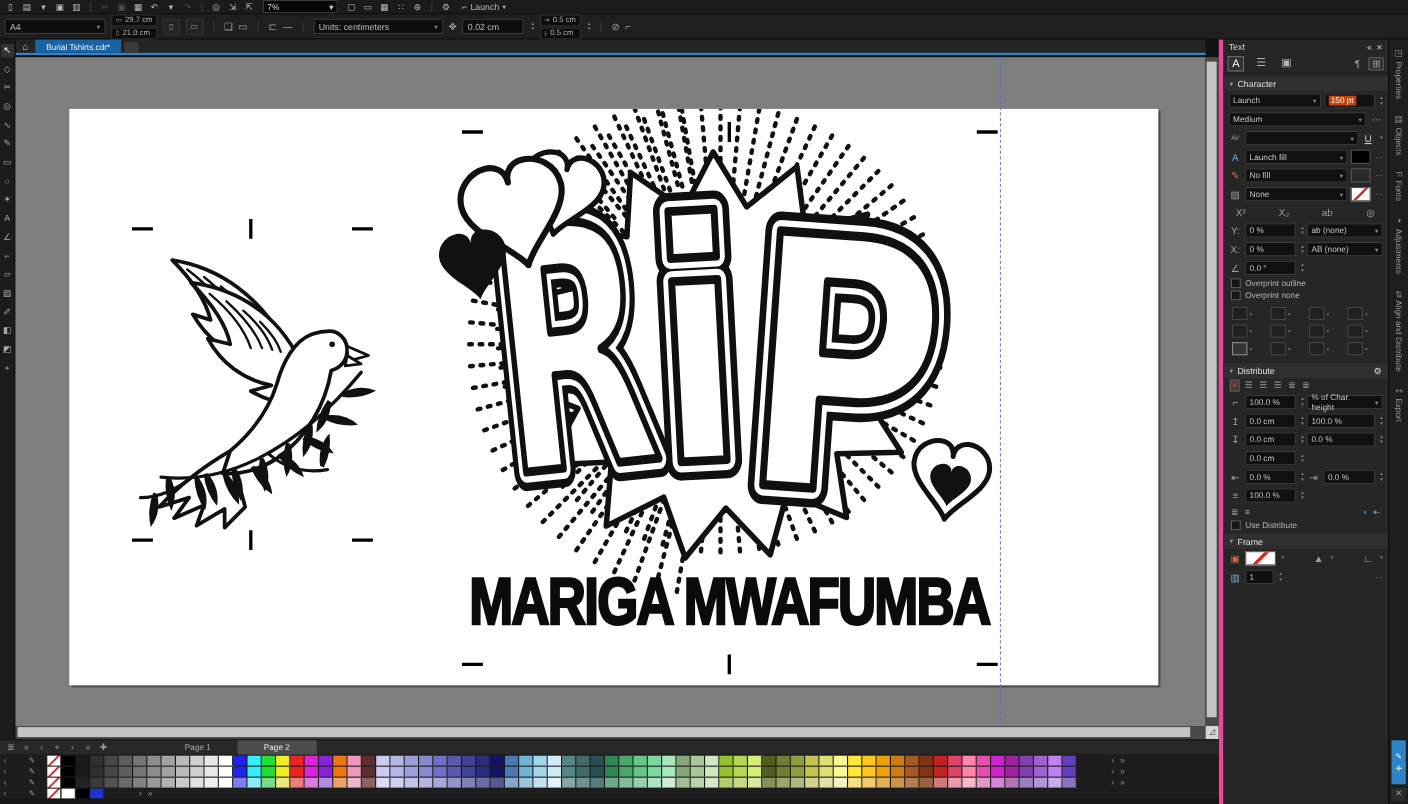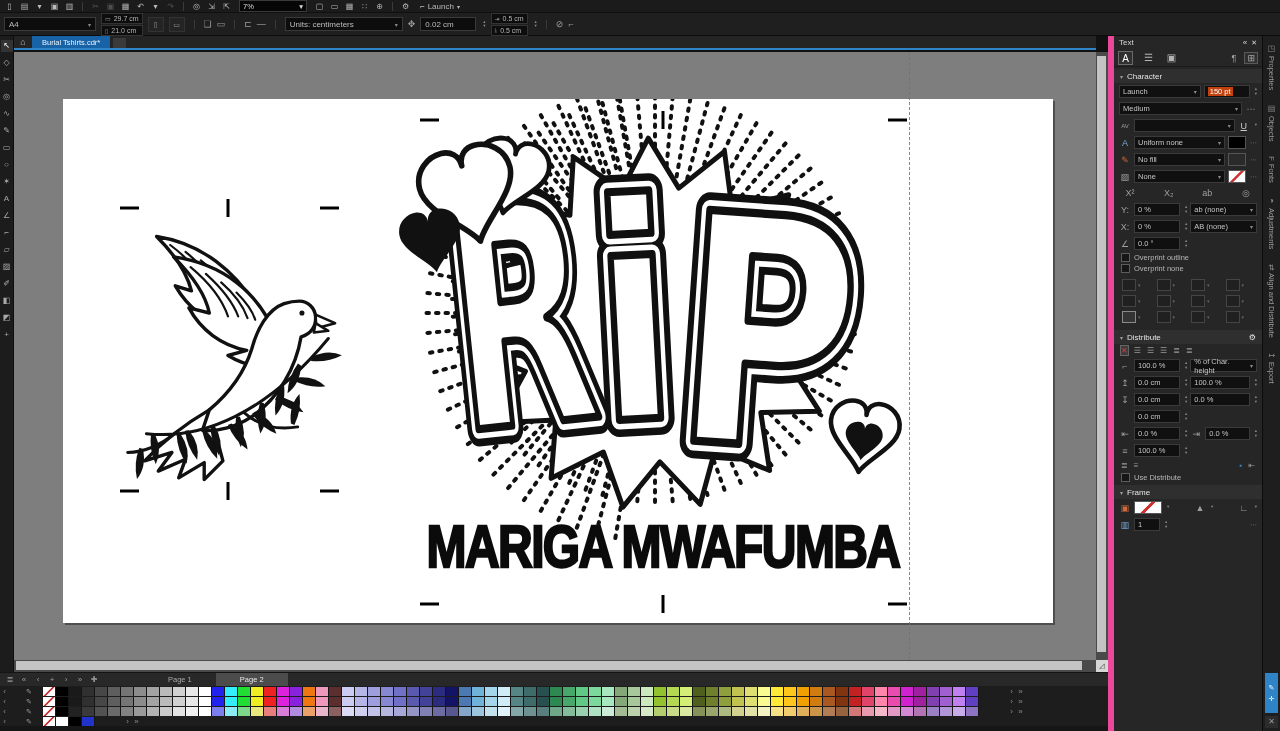--- a/index.html
+++ b/index.html
@@ -44,21 +44,21 @@
   
   .rip-l1{stroke:#101010;stroke-width:34px;fill:#101010;}
   .rip-l2{stroke:#ffffff;stroke-width:19px;fill:#ffffff;}
   .rip-l3{stroke:#101010;stroke-width:8px;fill:#ffffff;}
   .rip-txt{font-family:"DejaVu Sans",sans-serif;font-weight:bold;stroke-linejoin:round;}
   .name-text{font-family:"Liberation Sans",sans-serif;font-weight:bold;font-size:60px;letter-spacing:-2px;fill:#0b0b0b;stroke:#0b0b0b;stroke-width:2.4px;}
   #rays-outer line,#rays-lower line{stroke:#111;stroke-width:4;stroke-dasharray:2.5 7;stroke-linecap:round;}
   .crop-mark{stroke:#000;stroke-width:3;}
   .hatch{fill:none;stroke-width:2.5;}
   
-  #docker{left:1108px;top:36px;width:154px;height:695px;background:#262626;border-left:6px solid #ec4899;box-sizing:border-box;font-size:8px;}
+  #docker{left:1108px;top:36px;width:154px;height:695px;background:#262626;border-left:4px solid #ec4899;box-sizing:border-box;font-size:8px;}
   #docker-header{display:flex;align-items:center;height:13px;padding:0 5px;color:#d5d5d5;font-size:8px;gap:4px;}
   #docker-header .sp{flex:1;}
   .dk-tabs{display:flex;align-items:center;height:17px;padding:0 4px;gap:8px;border-bottom:1px solid #1a1a1a;}
   .dk-tab{width:15px;height:14px;text-align:center;line-height:14px;color:#b5b5b5;font-size:10px;}
   .dk-tab.active{border:1px solid #6a6a6a;color:#fff;background:#303030;box-sizing:border-box;}
   .dk-flex{flex:1;}
   .dk-aux{color:#a5a5a5;font-size:9px;}
   .dk-aux.boxed{border:1px solid #5a5a5a;padding:0 2px;background:#303030;}
   .dk-sec{display:flex;align-items:center;height:14px;background:#2f2f2f;color:#e2e2e2;padding:0 6px;gap:4px;font-size:8px;margin-top:2px;}
   .dk-sec .caret{font-size:6px;color:#9a9a9a;}
@@ -484,21 +484,21 @@
       <span class="arr">▾</span>
     </span>
     <span class="dk-ic" style="text-decoration:underline;color:#c9c9c9">U</span>
     <span class="stepper">
         <span>▾</span>
       </span>
   </div>
   <div class="dk-row">
     <span class="dk-ic blue">A</span>
     <span class="dk-select grow">
-      <span>Uniform none</span>
+      <span>Launch fill</span>
       <span class="arr">▾</span>
     </span>
     <span class="mini-swatch"></span>
     <span class="dots">⋯</span>
   </div>
   <div class="dk-row">
     <span class="dk-ic orange">✎</span>
     <span class="dk-select grow">
       <span>No fill</span>
       <span class="arr">▾</span>

